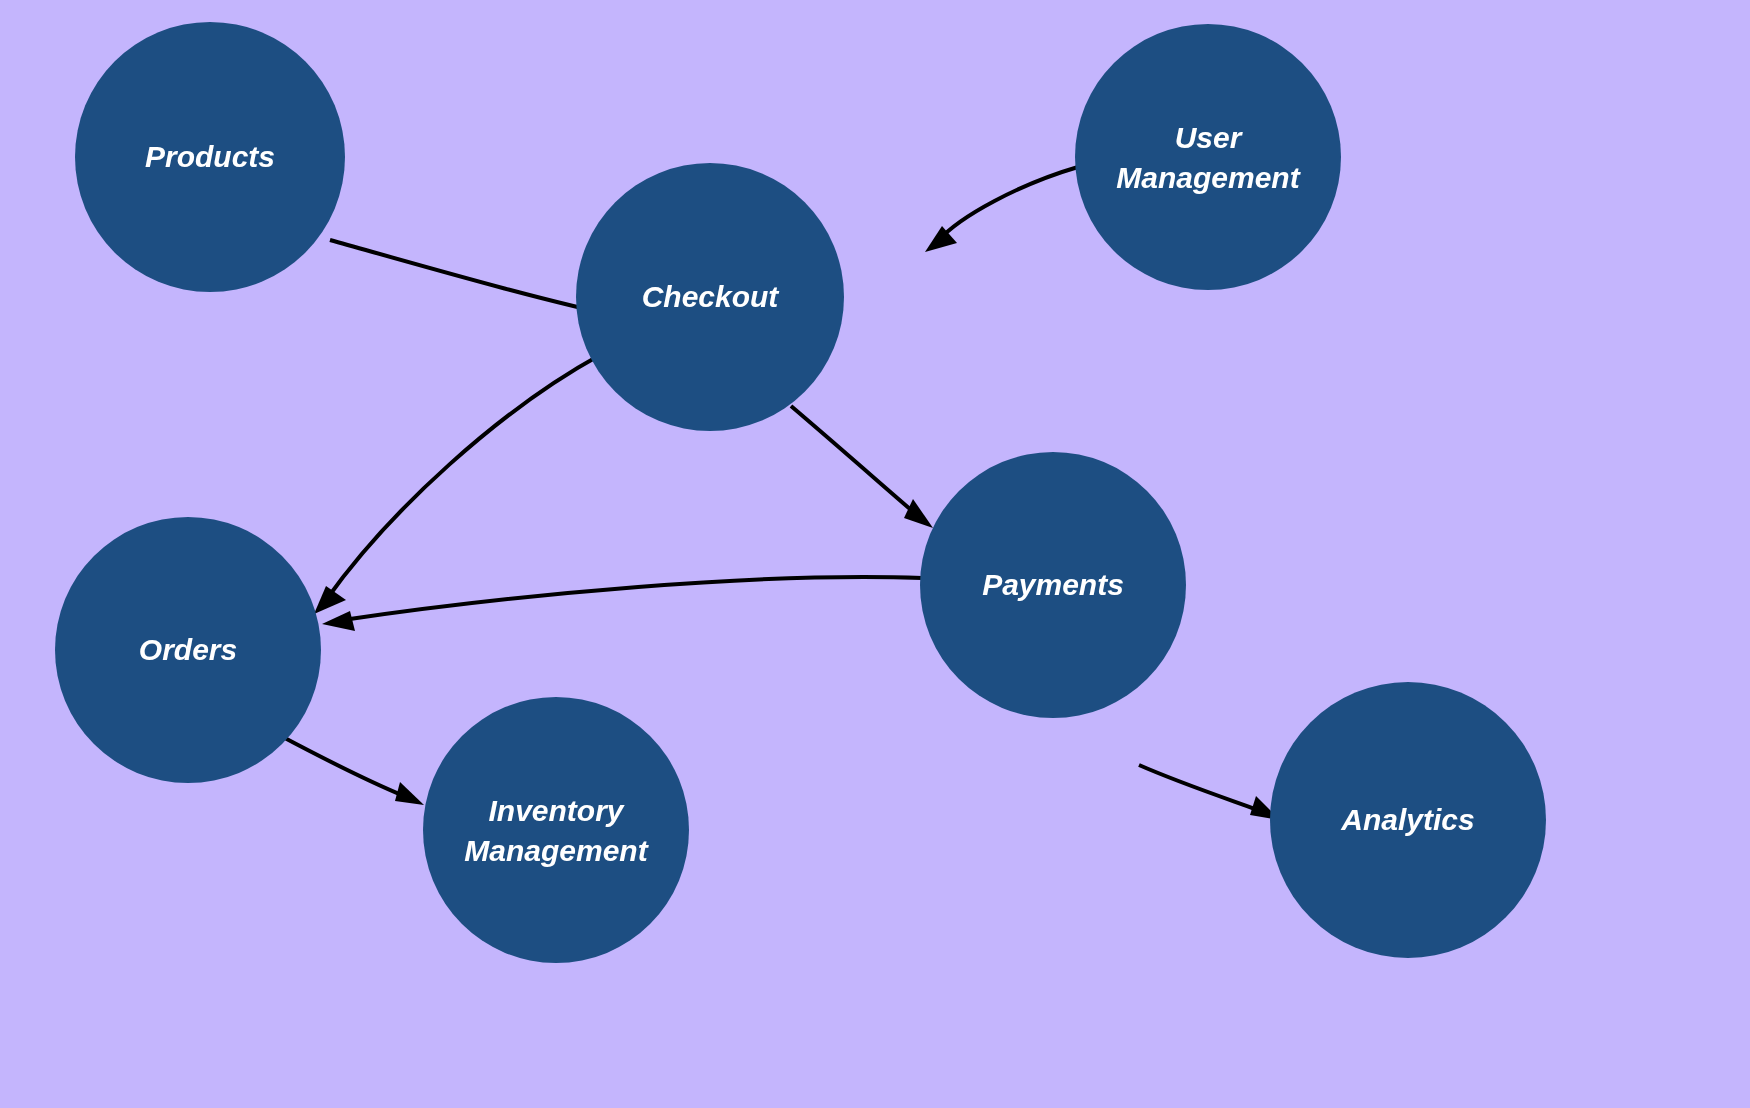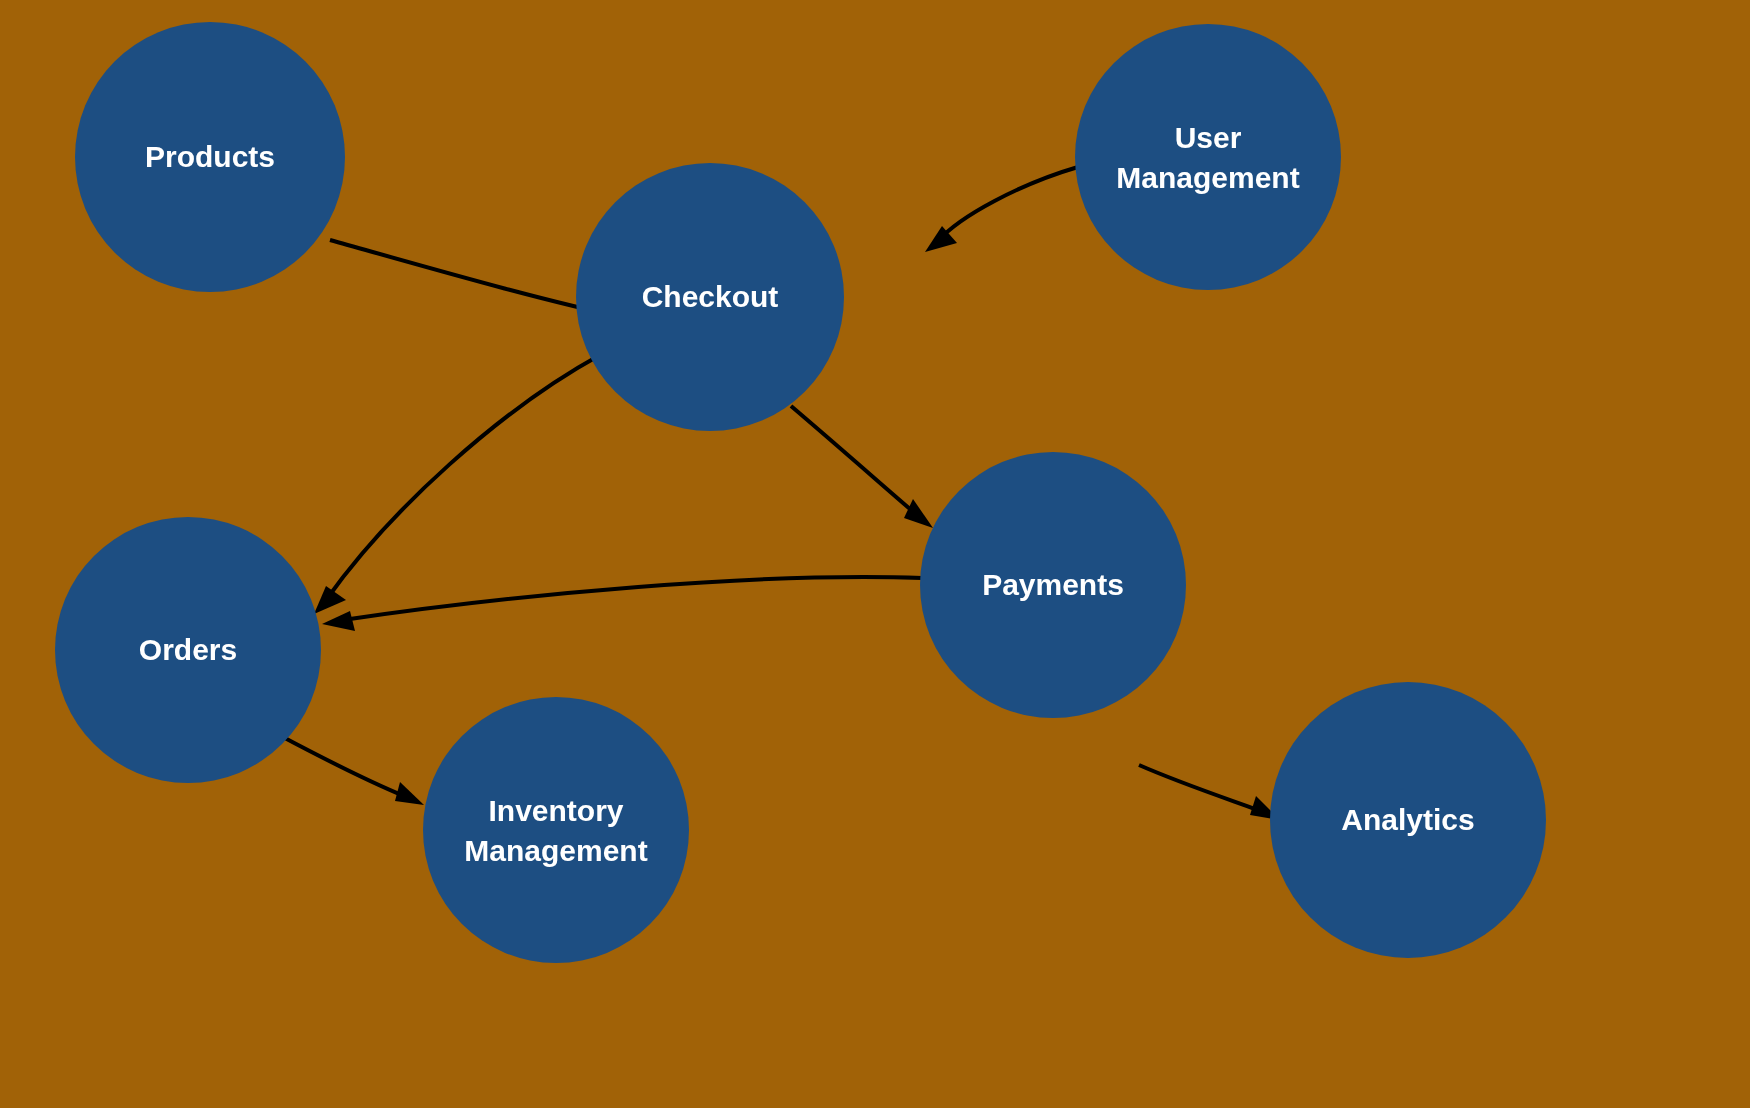--- a/index.html
+++ b/index.html
@@ -46,21 +46,21 @@
     stroke-linecap: butt;
   }
   .arrow-head {
     fill: #000000;
     stroke: none;
   }
 </style>
 </head>
 <body>
 
-<div id="diagram-canvas" style="background: #a16207;">
+<div id="diagram-canvas" style="background: #c4b5fd; font-style: italic;">
   <svg id="graph" viewBox="0 0 1750 1108" xmlns="http://www.w3.org/2000/svg">
 
     <g>
 
       <g>
         <path class="edge-path" d="M 330,240 C 430,268 540,300 626,318" stroke="#000000"></path>
         <polygon class="arrow-head" points="640,322 608,312 612,331" fill="#000000"></polygon>
       </g>
 
       <g>

